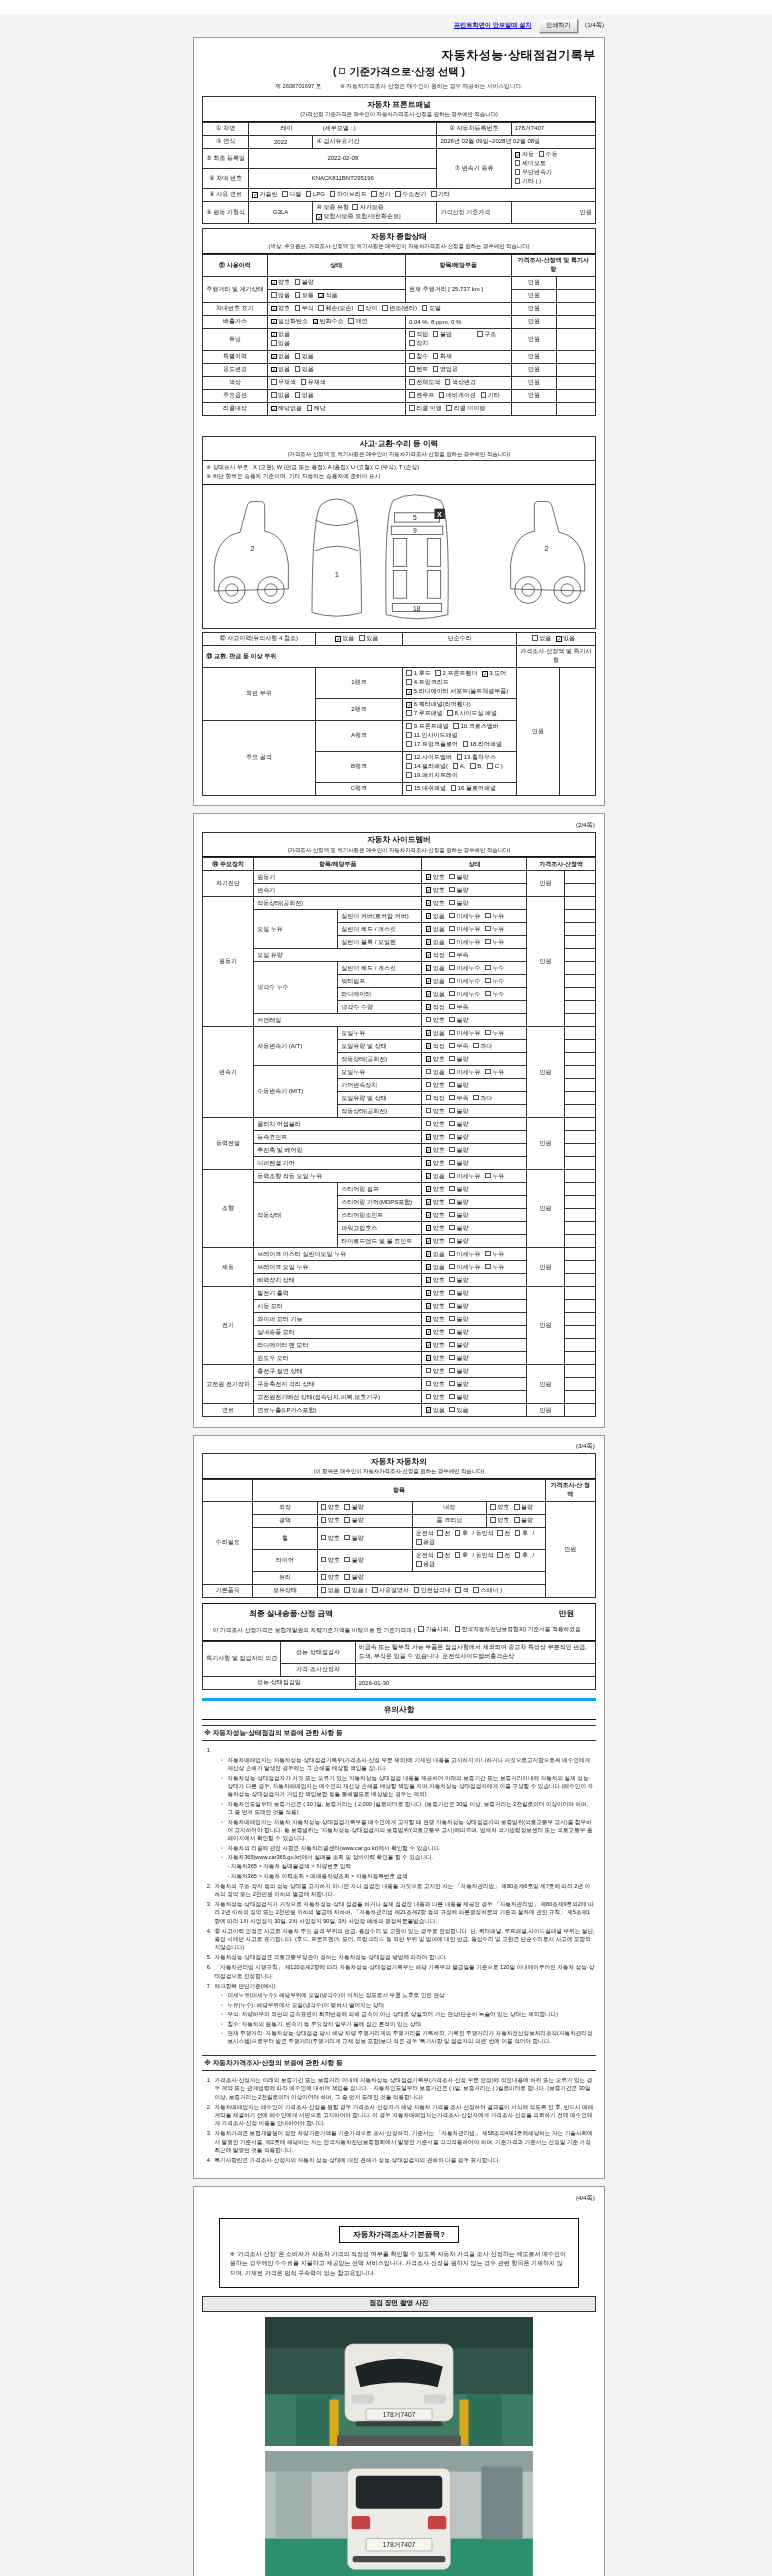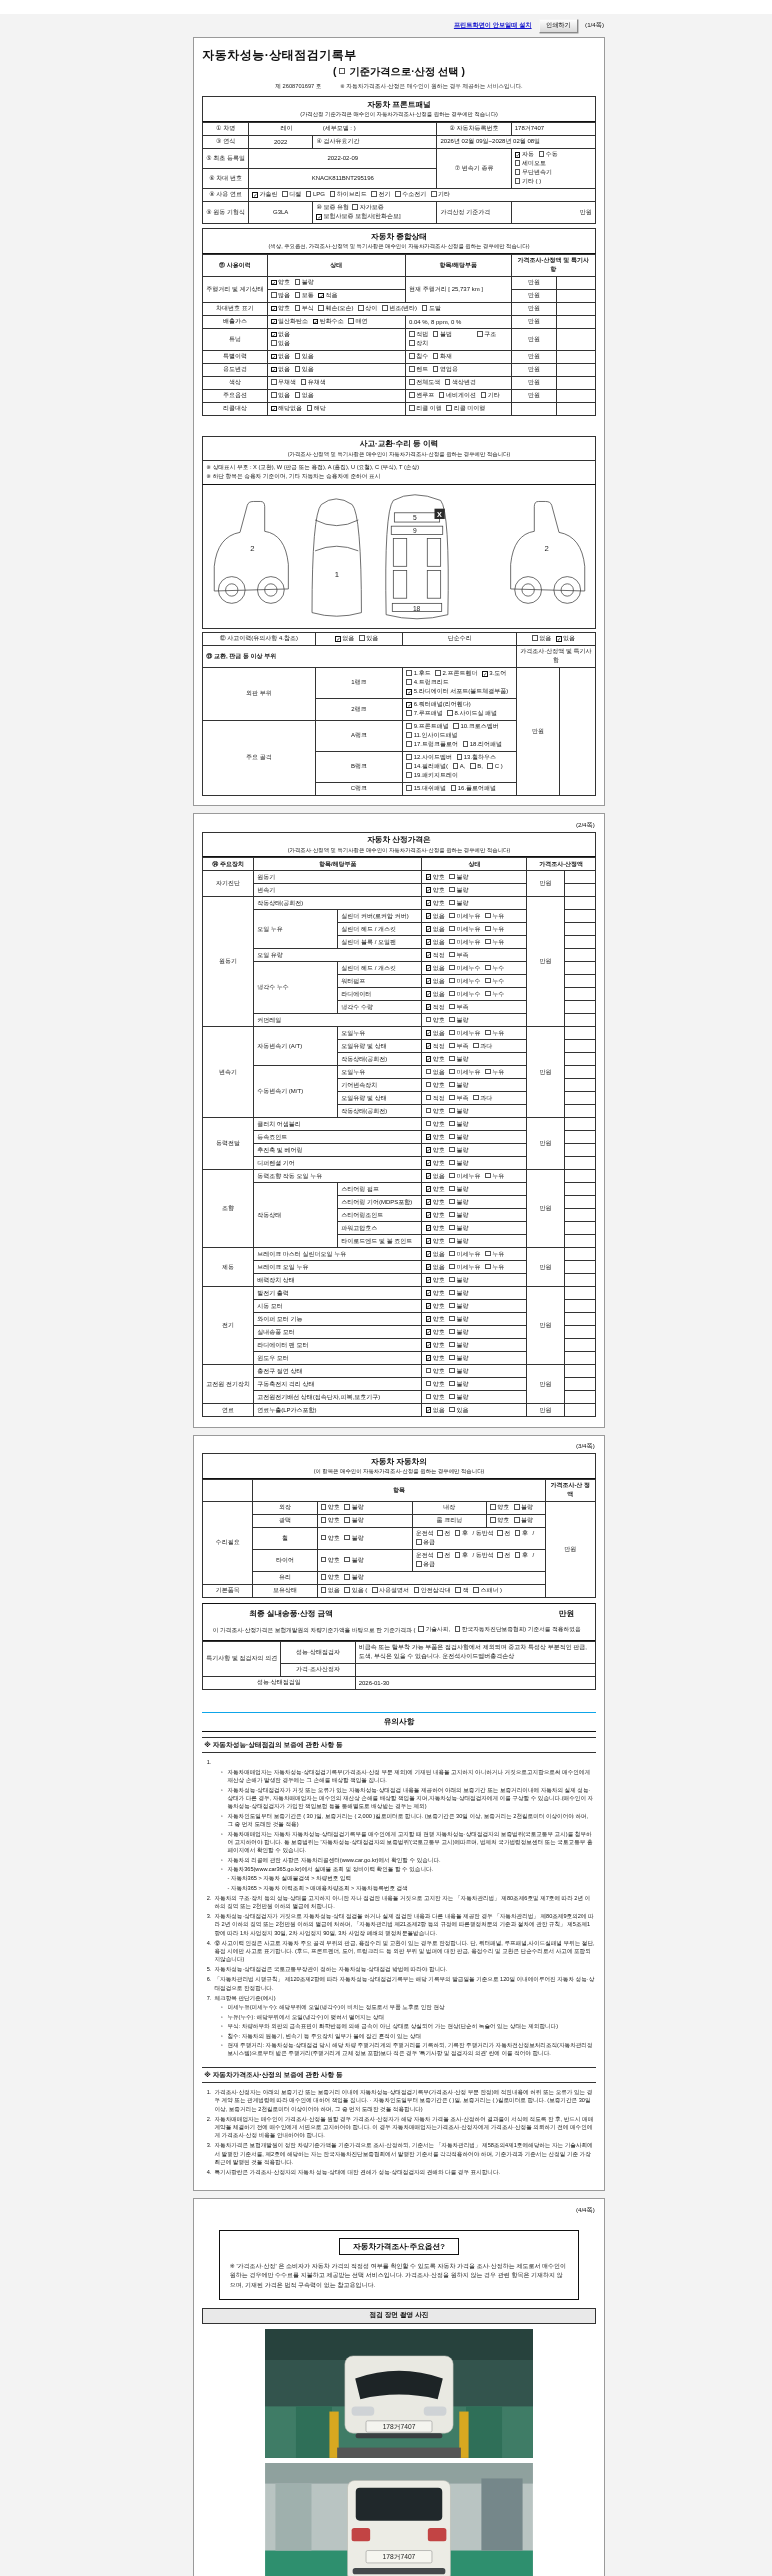--- a/index.html
+++ b/index.html
@@ -5,21 +5,21 @@
   html,body{margin:0;padding:0}
   body{width:773px;min-height:2576px;background:#f3f3f3;font-family:"Liberation Sans","DejaVu Sans",sans-serif;color:#111;position:relative}
   .whitecap{position:absolute;top:0;left:0;width:100%;height:14.4px;background:#fff}
   .sheetcol{position:absolute;left:193px;top:16.5px;width:412px}
   .topbar{display:flex;justify-content:flex-end;align-items:center;gap:7.2px;font-size:6.2px;padding:2.1px 1px 4.1px}
   .lnk{color:#1414cc;text-decoration:underline;font-weight:bold;cursor:pointer}
   .printbtn{border:0.5px solid #8a8a8a;border-top-color:#f5f5f5;border-left-color:#f5f5f5;background:linear-gradient(#fefefe,#d9d9d9);padding:1.5px 6.2px;font-size:6.2px;box-shadow:0.5px 0.5px 0 #999;cursor:pointer}
   .pgno{font-size:6.2px}
   .page{background:#fff;border:0.5px solid #9a9a9a;box-sizing:border-box;padding:6.2px 8.2px 9.3px;margin-bottom:7.2px;position:relative}
   .pgtag{text-align:right;font-size:6.2px;padding:0 1px 2.1px}
-  .h1{font-size:12px;font-weight:bold;text-align:left;margin:3.1px 0 1px;letter-spacing:0.5px}
+  .h1{font-size:12px;font-weight:bold;text-align:right;margin:3.1px 0 1px;letter-spacing:0.5px}
   .h1b{font-size:10.3px;font-weight:bold;text-align:center;margin:0 0 4.1px}
   .h1b .cb{vertical-align:1px}
   .docline{display:flex;justify-content:center;gap:18.5px;font-size:5.7px;color:#222;margin-bottom:5.2px}
   table{border-collapse:collapse;width:100%;font-size:6px;table-layout:auto}
   td,th{border:0.5px solid #333;padding:1.5px 3.1px;vertical-align:middle;text-align:left}
   .tt td{border:none}
   .sect{font-size:7.7px;font-weight:bold;text-align:center;padding:2.6px 0 1px;border:0.5px solid #333;border-bottom:none}
   .scap{font-size:5.4px;text-align:center;padding:0.5px 0 2.6px;border:0.5px solid #333;border-top:none;border-bottom:1px solid #111}
   .lab{background:#fff;text-align:center;white-space:nowrap}
   .cen{text-align:center}
@@ -296,21 +296,21 @@
       <tr>
         <td class="lab">C랭크</td>
         <td><span class="opt"><span class="cb"></span><span class="cl">15.대쉬패널</span></span><span class="opt"><span class="cb"></span><span class="cl">16.플로어패널</span></span></td>
       </tr>
     </tbody>
       </table>
   </div>
 
   <div class="page" style="min-height:580px">
     <div class="pgtag">(2/4쪽)</div>
-    <div class="sect">자동차 산정가격은</div>
+    <div class="sect">자동차 사이드멤버</div>
     <div class="scap">(가격조사·산정액 및 특기사항은 매수인이 자동차가격조사·산정을 원하는 경우에만 적습니다)</div>
     <table id="detailTable">
       <tbody>
         <tr>
           <th class="lab" style="width:43px">⑭ 주요장치</th>
           <th class="cen" colspan="2" style="width:155px">항목/해당부품</th>
           <th class="cen">상태</th>
           <th class="cen" colspan="2" style="width:61px">가격조사·산정액</th>
         </tr>
       <tr>
@@ -615,21 +615,21 @@
           <td style="border:0.5px solid #333;border-right:none"></td>
         </tr>
         <tr>
           <td colspan="2" class="lab" style="border:0.5px solid #333;border-left:none;border-bottom:none">성능·상태점검일</td>
           <td style="border:0.5px solid #333;border-right:none;border-bottom:none">2026-01-30</td>
         </tr>
       </tbody>
         </table>
     </div>
 
-    <div class="signhead" style="border-top:1px solid #0ea5e9;margin-top:22px;font-size:7.7px">
+    <div class="signhead" style="border-top:3px solid #0ea5e9;margin-top:8px;font-size:7.7px">
       <span>유의사항</span>
     </div>
     <div class="cau-h">※ 자동차성능·상태점검의 보증에 관한 사항 등</div>
     <div class="clist">
         <div class="citem">
           <span class="cno">1.</span>
           <span></span>
         </div>
         <div class="cbul">
           <span class="m">◦</span>
@@ -726,21 +726,21 @@
           <span class="cno">4.</span>
           <span>특기사항란은 가격조사·산정자의 자동차 성능·상태에 대한 견해가 성능·상태점검자의 견해와 다를 경우 표시합니다.</span>
         </div>
       </div>
   </div>
 
   <div class="page" style="min-height:573px">
     <div class="pgtag">(4/4쪽)</div>
 
     <div class="infobox">
-      <div class="infotitle">자동차가격조사·주요옵션?</div>
+      <div class="infotitle">자동차가격조사·기본품목?</div>
       <div class="infotext">※ '가격조사·산정' 은 소비자가 자동차 가격의 적정성 여부를 확인할 수 있도록 자동차 가격을 조사·산정하는 제도로서 매수인이 원하는 경우에만 수수료를 지불하고 제공받는 선택 서비스입니다. 가격조사·산정을 원하지 않는 경우 관련 항목은 기재하지 않으며, 기재된 가격은 법적 구속력이 없는 참고용입니다.</div>
     </div>
 
     <div class="photoband">점검 장면 촬영 사진</div>
 
     <svg class="photo" width="268" height="129" viewBox="0 0 520 250">
       <rect width="520" height="250" fill="#33544d"></rect>
       <rect y="150" width="520" height="100" fill="#3f7c66"></rect>
       <rect x="60" y="150" width="70" height="100" fill="#2f6f58"></rect>
       <rect x="390" y="150" width="70" height="100" fill="#2f6f58"></rect>

